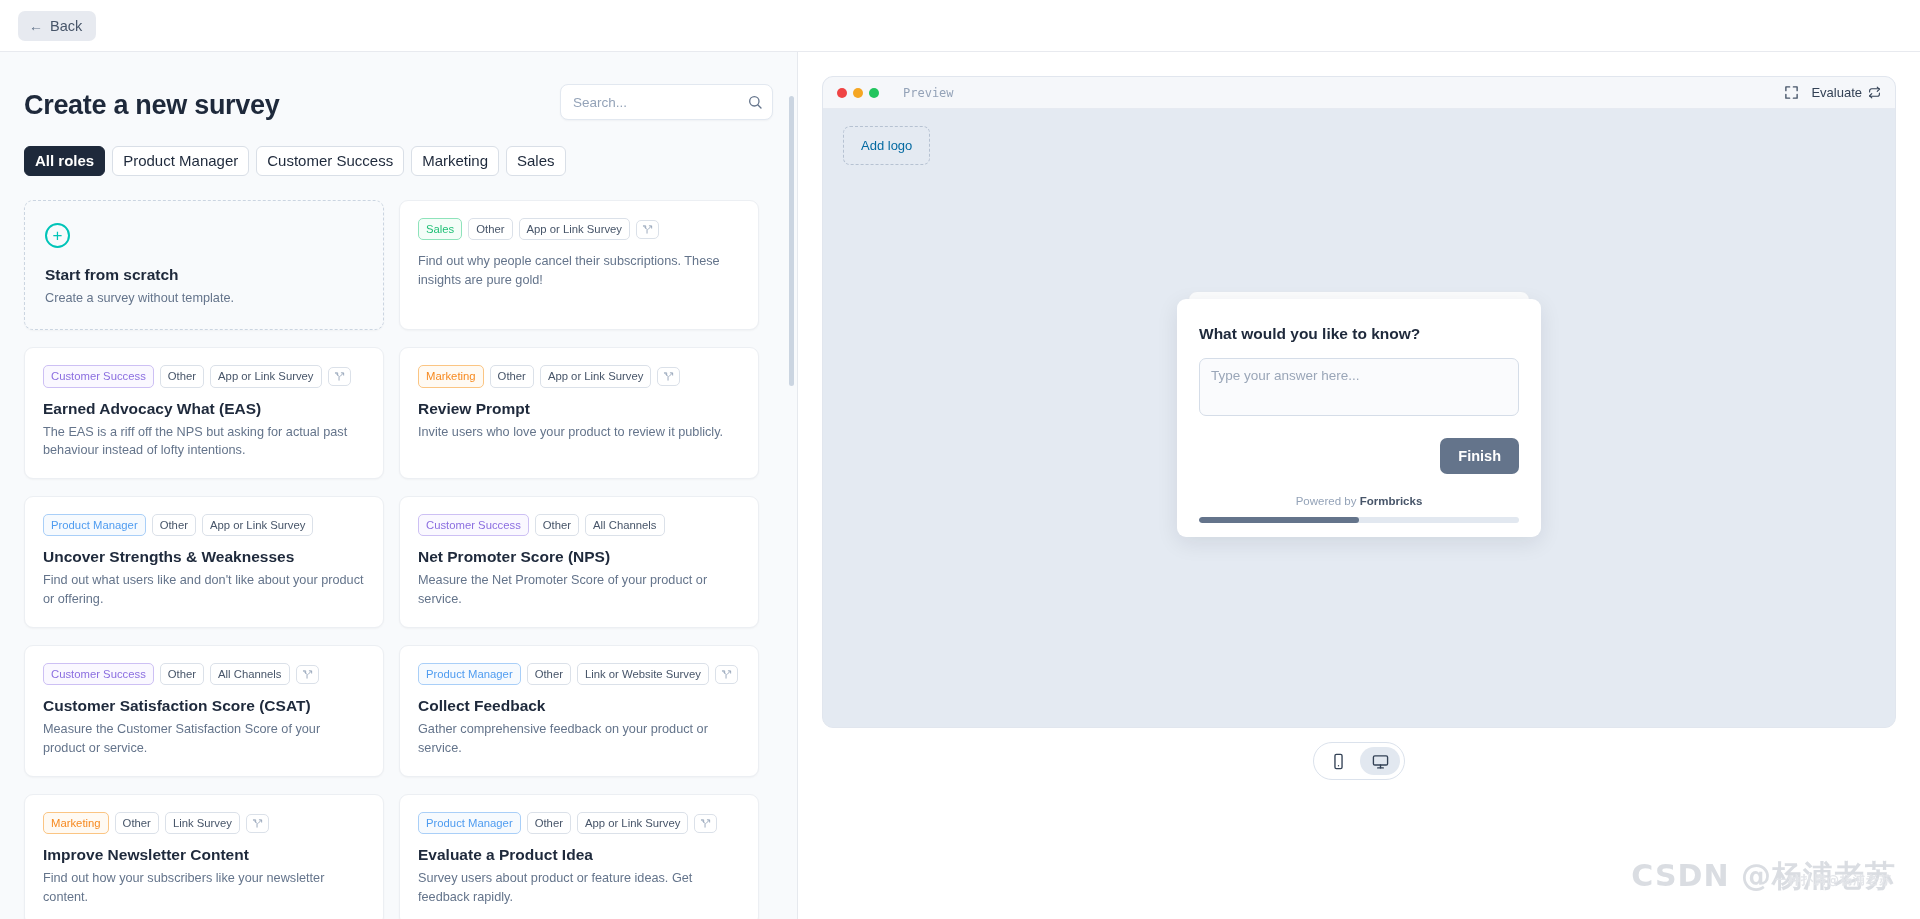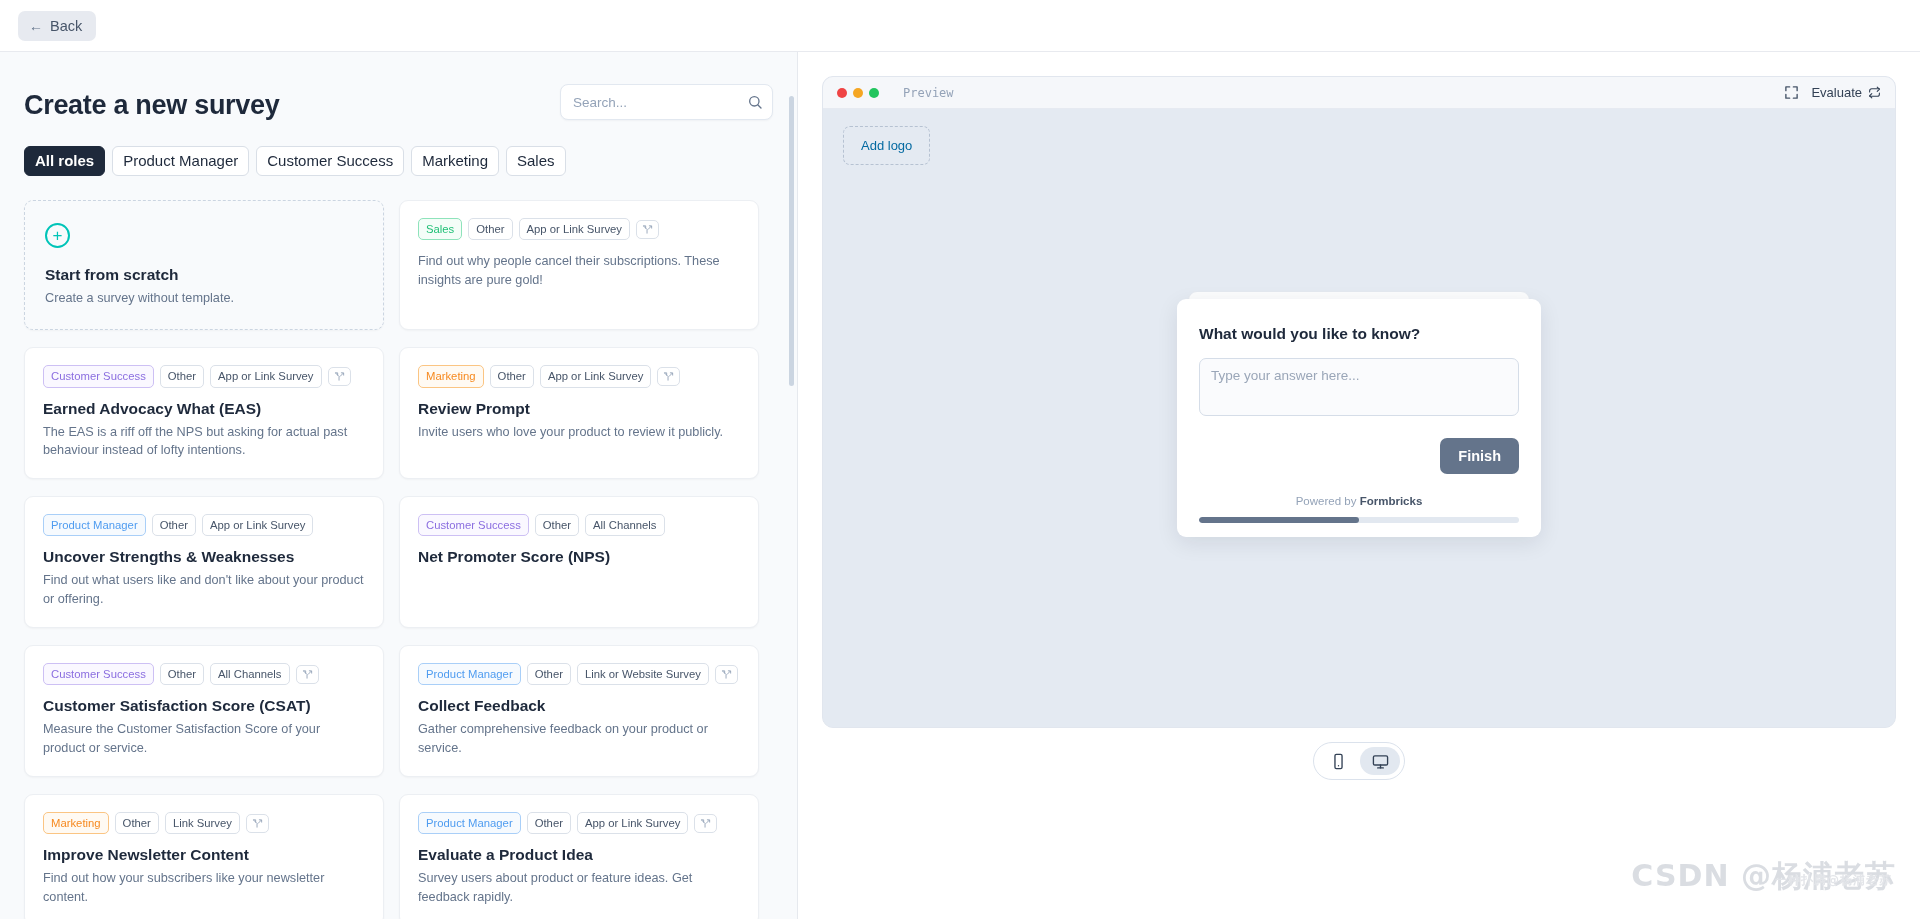--- a/index.html
+++ b/index.html
@@ -338,20 +338,21 @@
               <div class="card-title">Uncover Strengths &amp; Weaknesses</div>
               <div class="card-desc">Find out what users like and don't like about your product or offering.</div>
             </div>
             <div class="card">
               <div class="tags">
                 <span class="tag role-cs">Customer Success</span>
                 <span class="tag">Other</span>
                 <span class="tag">All Channels</span>
               </div>
               <div class="card-title">Net Promoter Score (NPS)</div>
+              <div class="card-desc">Measure the Net Promoter Score of your product or service.</div>
             </div>
             <div class="card">
               <div class="tags">
                 <span class="tag role-cs">Customer Success</span>
                 <span class="tag">Other</span>
                 <span class="tag">All Channels</span>
                 <span class="tag icon-tag">
                   <svg width="11" height="11" viewBox="0 0 24 24" fill="none" stroke="currentColor" stroke-width="2" stroke-linecap="round" stroke-linejoin="round">
                     <polyline points="3,4 8,4 8,9"></polyline>
                     <path d="M4 5l7 7v8"></path>

